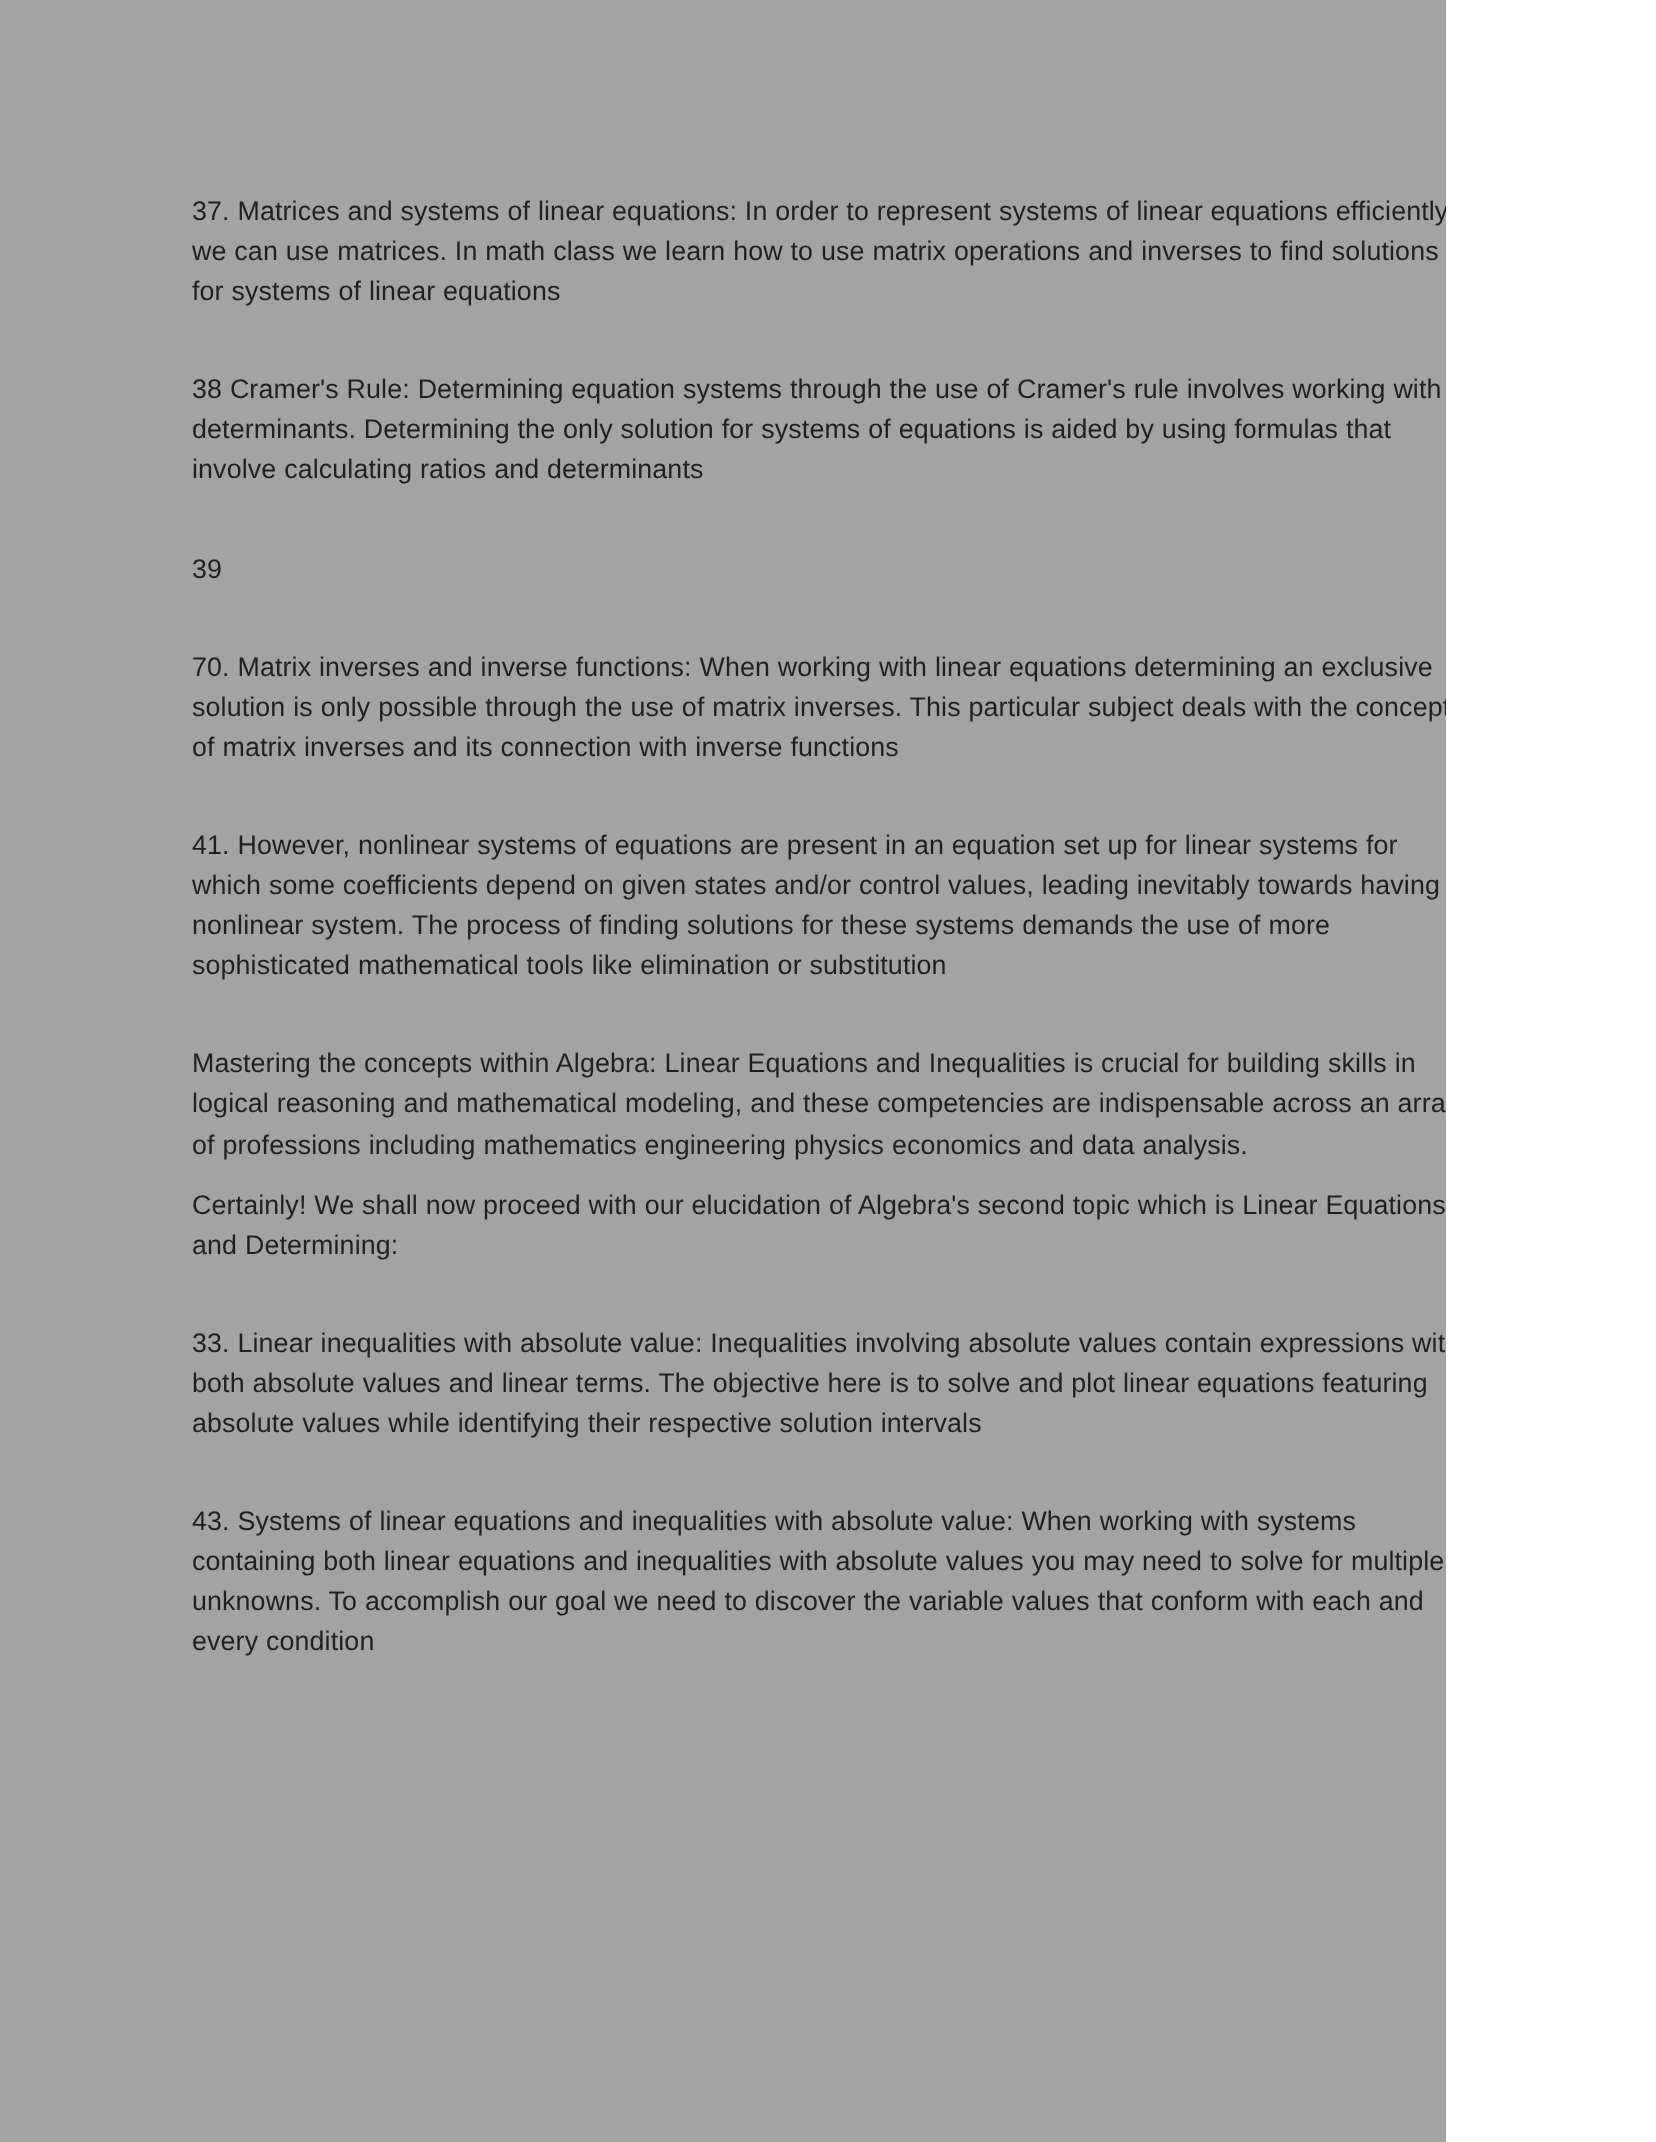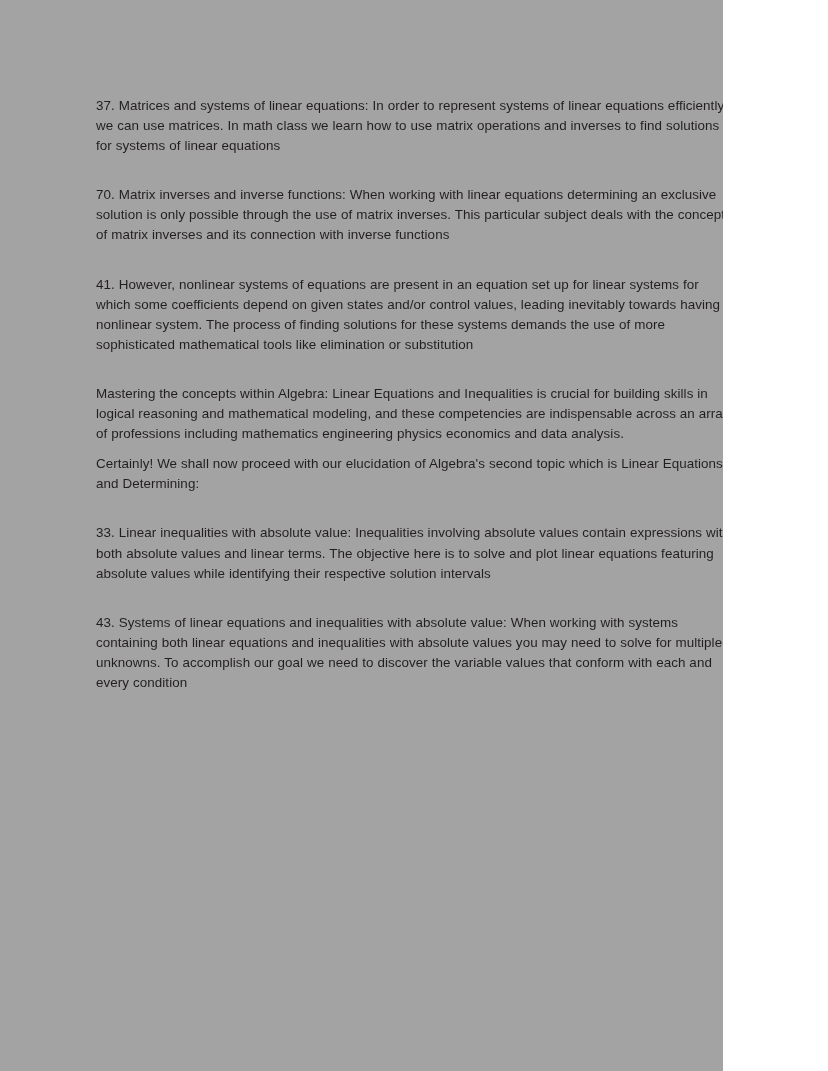--- a/index.html
+++ b/index.html
@@ -54,21 +54,23 @@
   }
 </style>
 </head>
 <body>
 
 <div class="page">
   <div class="text-column">
 
     <p class="para">37. Matrices and systems of linear equations: In order to represent systems of linear equations efficiently we can use matrices. In math class we learn how to use matrix operations and inverses to find solutions for systems of linear equations</p>
 
+    <p class="para">38 Cramer's Rule: Determining equation systems through the use of Cramer's rule involves working with determinants. Determining the only solution for systems of equations is aided by using formulas that involve calculating ratios and determinants</p>
 
+    <p class="para standalone-number">39</p>
 
     <p class="para">70. Matrix inverses and inverse functions: When working with linear equations determining an exclusive solution is only possible through the use of matrix inverses. This particular subject deals with the concept of matrix inverses and its connection with inverse functions</p>
 
     <p class="para">41. However, nonlinear systems of equations are present in an equation set up for linear systems for which some coefficients depend on given states and/or control values, leading inevitably towards having a nonlinear system. The process of finding solutions for these systems demands the use of more sophisticated mathematical tools like elimination or substitution</p>
 
     <p class="para">Mastering the concepts within Algebra: Linear Equations and Inequalities is crucial for building skills in logical reasoning and mathematical modeling, and these competencies are indispensable across an array of professions including mathematics engineering physics economics and data analysis.</p>
 
     <p class="para tight-before">Certainly! We shall now proceed with our elucidation of Algebra's second topic which is Linear Equations and Determining:</p>
 
     <p class="para">33. Linear inequalities with absolute value: Inequalities involving absolute values contain expressions with both absolute values and linear terms. The objective here is to solve and plot linear equations featuring absolute values while identifying their respective solution intervals</p>

